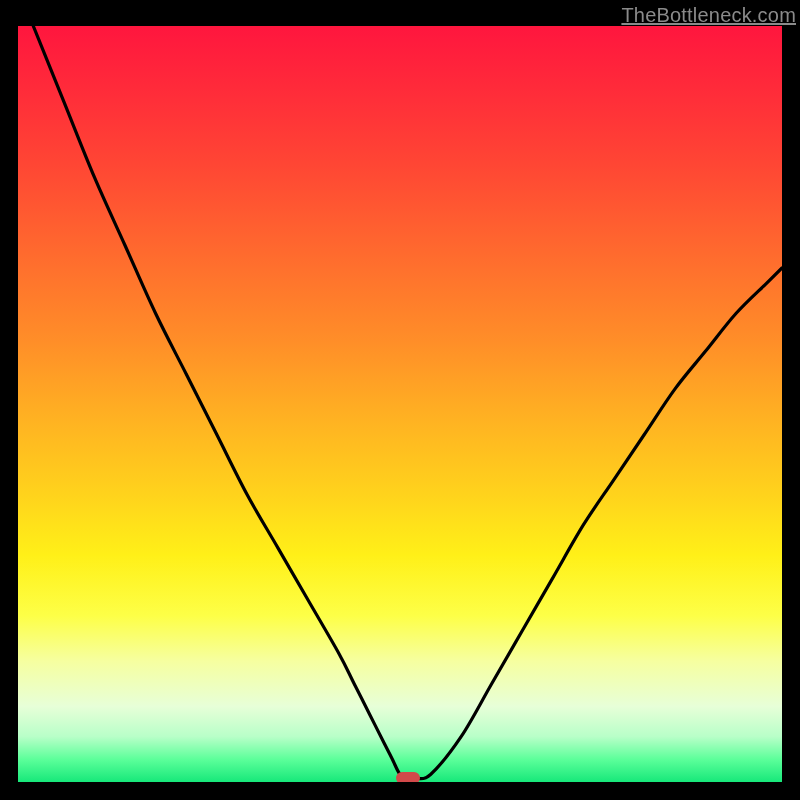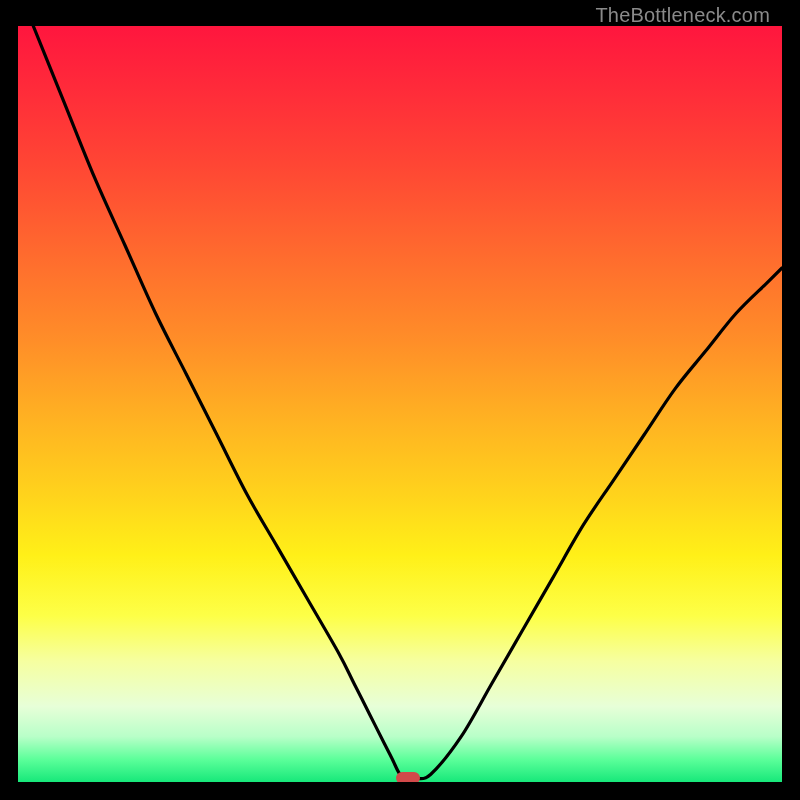--- a/index.html
+++ b/index.html
@@ -62,24 +62,25 @@
     position: absolute;
     width: 24px;
     height: 12px;
     border-radius: 6px;
     background: #d24a4a;
     transform: translate(-50%, -50%);
   }
   .watermark {
     position: absolute;
     top: 4px;
-    right: 30px;
+    right: 4px;
     color: #8a8a8a;
     font-size: 20px;
     letter-spacing: 0.2px;
+    text-decoration: underline;
   }
 </style>
 </head>
 <body>
 
 <div class="frame">
 
   <div class="plot-area">
     <div class="gradient"></div>
 

